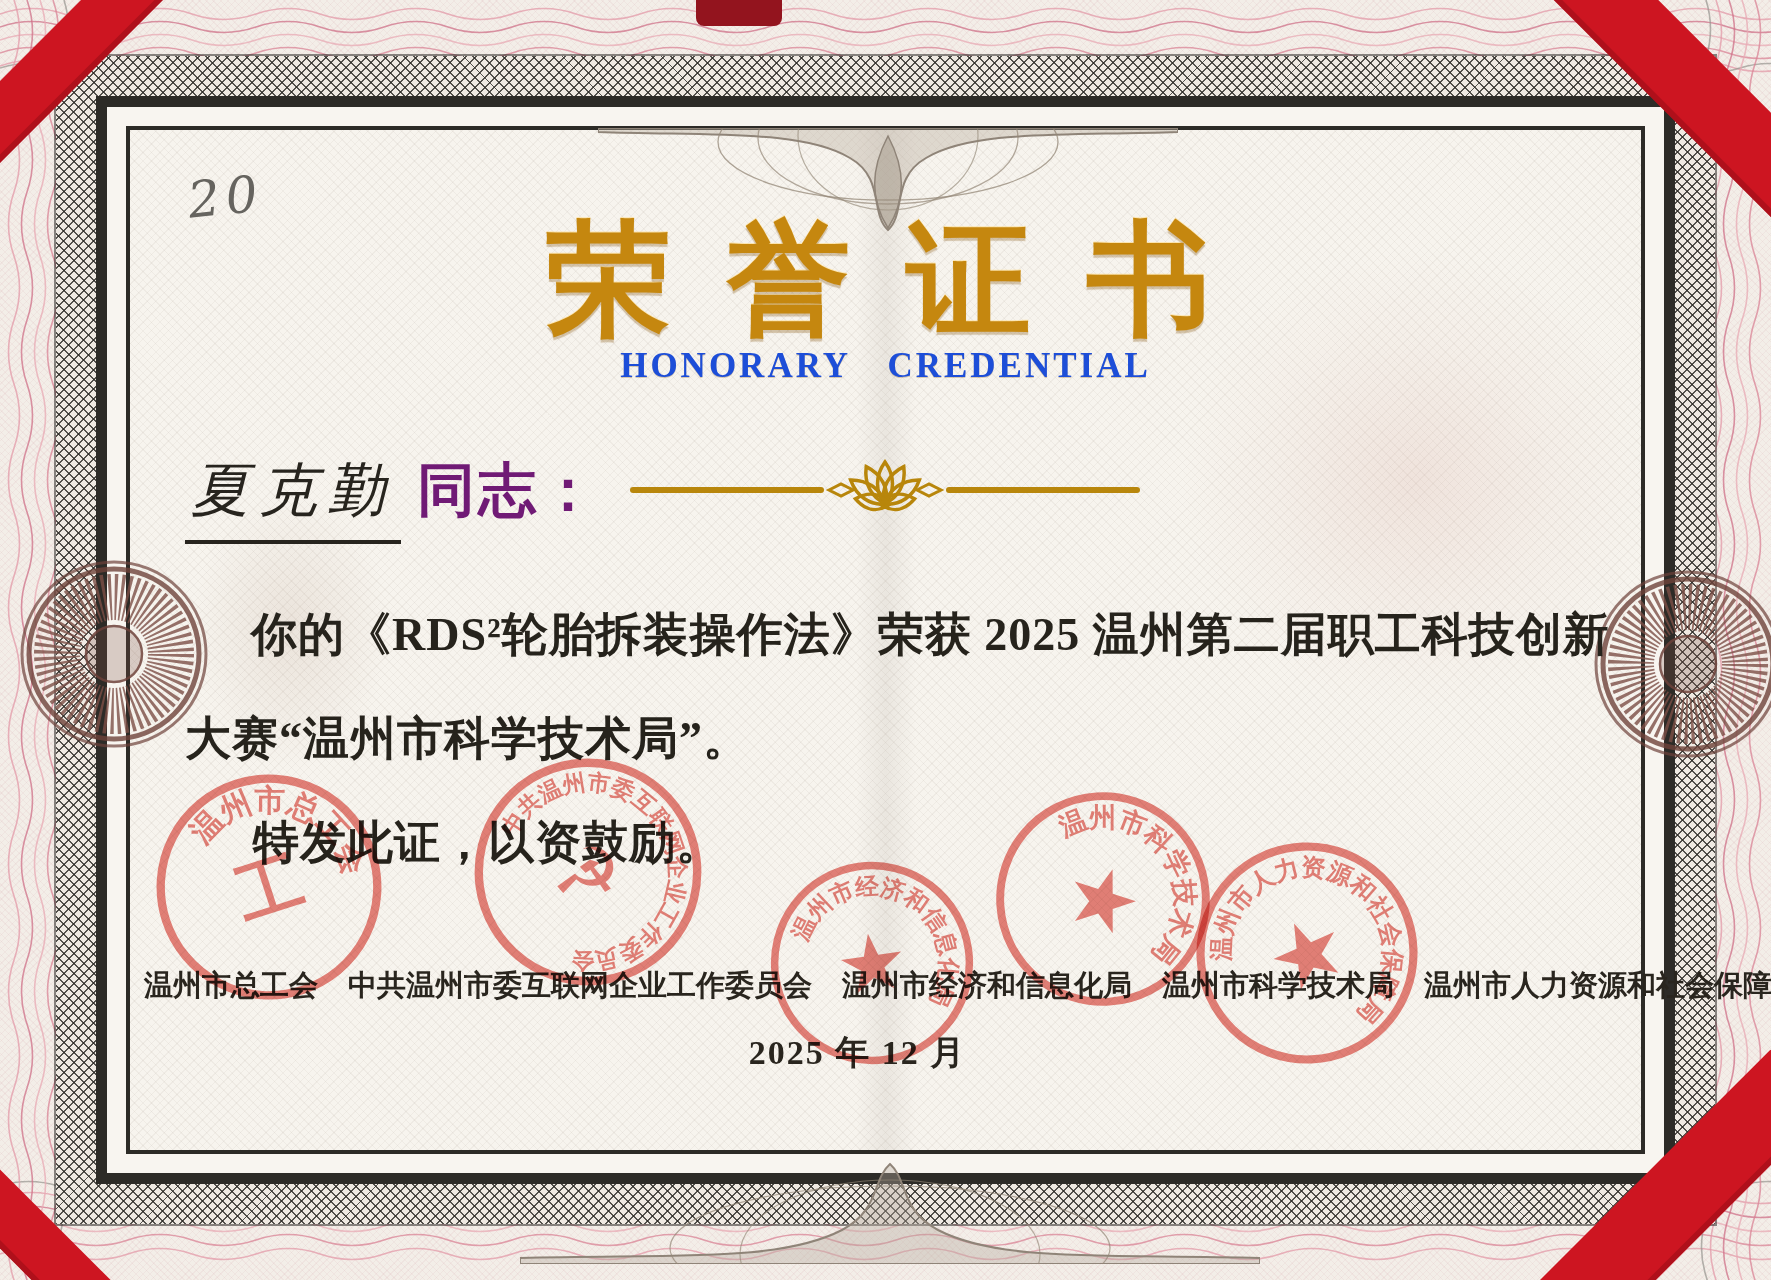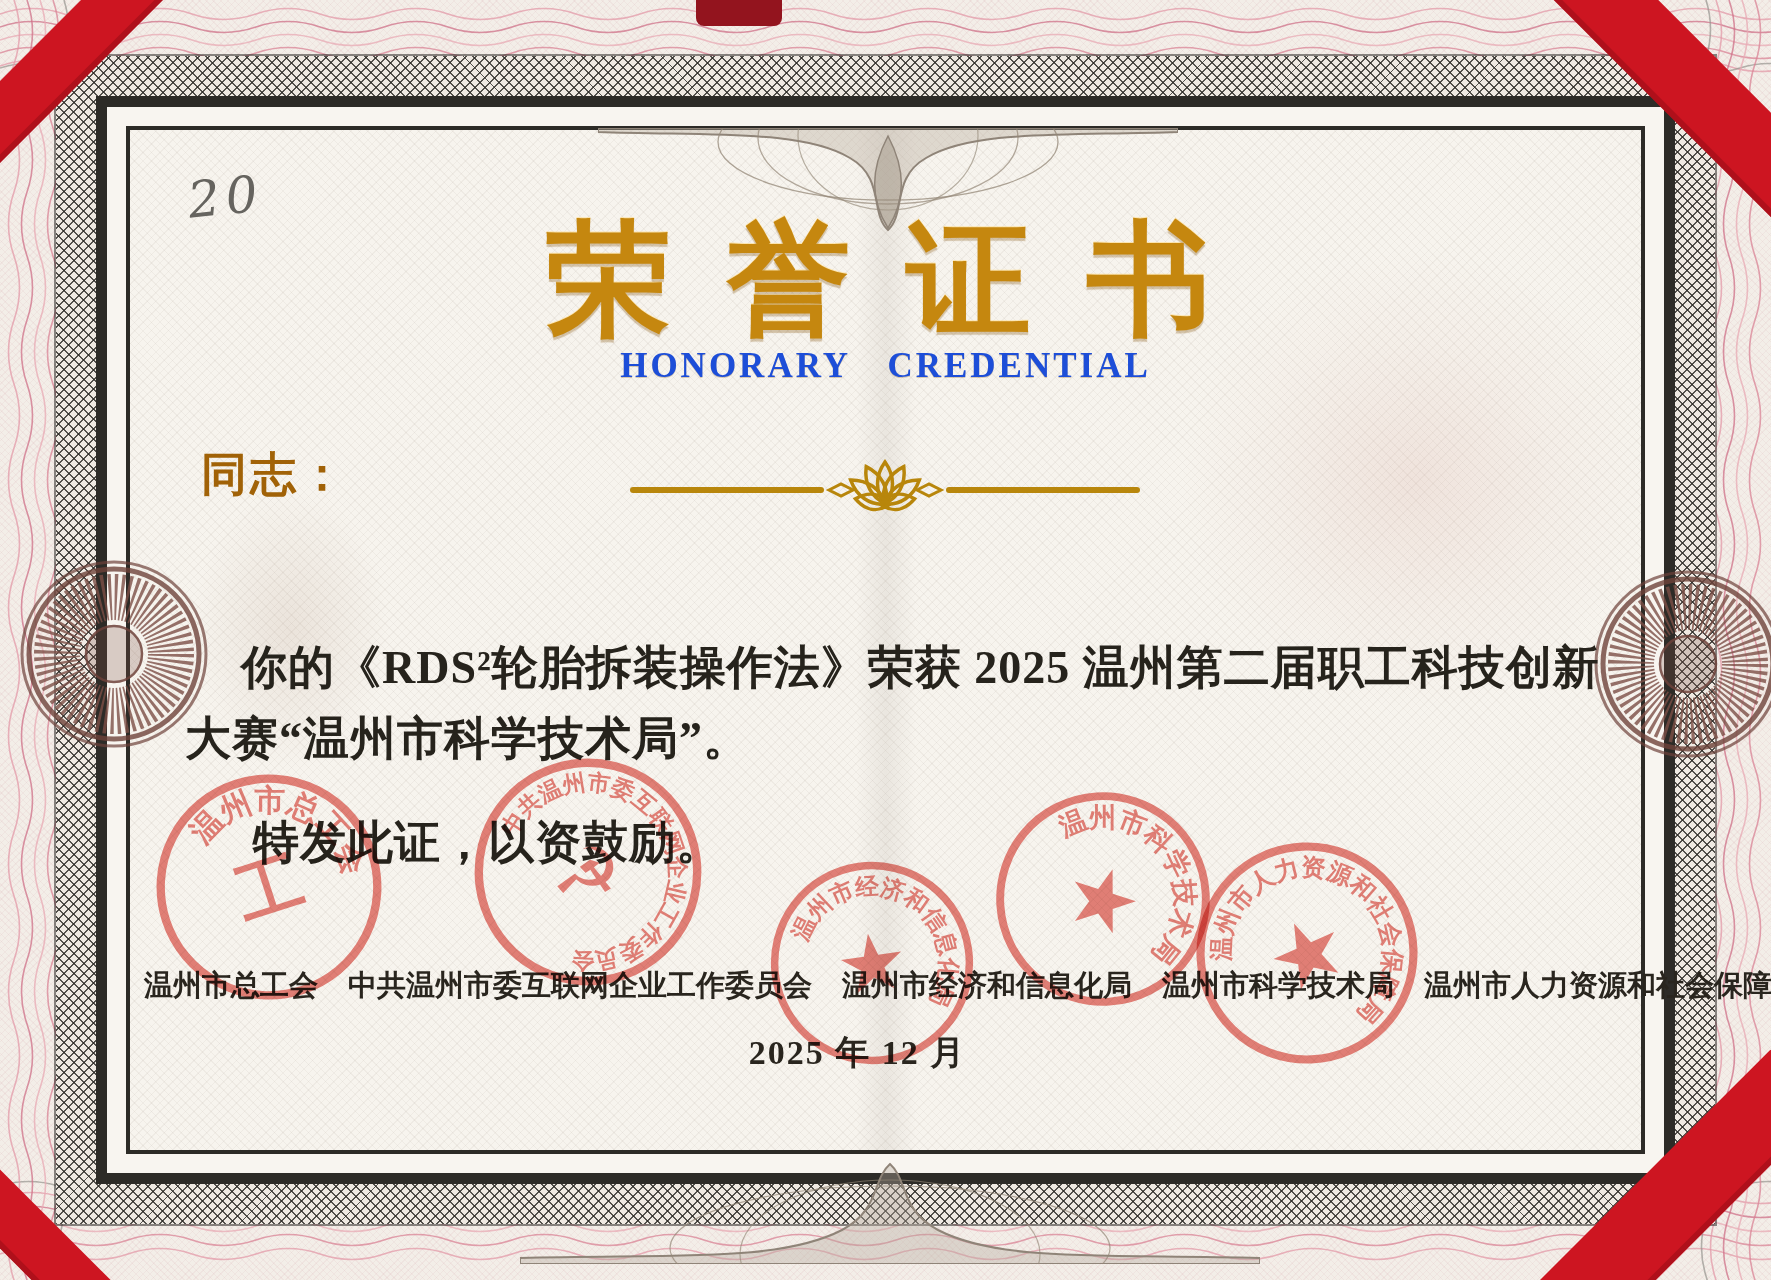--- a/index.html
+++ b/index.html
@@ -69,23 +69,23 @@
     font-size:35px;font-weight:bold;letter-spacing:3px;word-spacing:26px;
     color:#1d4ed8;text-shadow:0 1px 0 rgba(120,70,0,.25);
   }
   .divider{left:625px;top:452px;}
   .name-line{left:185px;top:444px;display:flex;align-items:baseline;}
   .name{
     min-width:200px;text-align:center;font-size:58px;color:#27241e;
     font-style:italic;border-bottom:4px solid #27241e;padding:0 6px 10px;
     letter-spacing:10px;
   }
-  .honorific{font-size:46px;font-weight:bold;color:#a16207;margin-left:16px;letter-spacing:3px;}
+  .honorific{font-size:58px;font-weight:bold;color:#701a75;margin-left:16px;letter-spacing:3px;margin-top:8px;}
   .body-line{font-size:46px;font-weight:bold;color:#26231c;white-space:nowrap;letter-spacing:1px;}
-  .bl1{left:241px;top:604px;margin-top:33px;}
+  .bl1{left:251px;top:604px;}
   .bl2{left:185px;top:708px;}
   .bl3{left:253px;top:812px;}
   .issuers{left:131px;right:131px;top:966px;text-align:center;white-space:nowrap;}
   .issuers span{font-size:29px;font-weight:bold;color:#29251e;margin:0 13px;}
   .date{left:0;right:0;top:1030px;text-align:center;transform:translateX(-28px);
     font-size:34px;font-weight:bold;color:#29251e;letter-spacing:2px;}
   
   .stamp{position:absolute;color:#e0544a;opacity:.72;mix-blend-mode:multiply;}
   .s1{left:150px;top:768px;width:238px;height:238px;transform:rotate(-18deg);}
   .s2{left:468px;top:752px;width:240px;height:240px;transform:rotate(14deg);}
@@ -187,20 +187,21 @@
       <path d="M260,10 C250,24 250,40 260,52 C270,40 270,24 260,10 Z" transform="rotate(-28 260 50)"></path>
       <path d="M260,10 C250,24 250,40 260,52 C270,40 270,24 260,10 Z" transform="rotate(55 260 52)"></path>
       <path d="M260,10 C250,24 250,40 260,52 C270,40 270,24 260,10 Z" transform="rotate(-55 260 52)"></path>
       <path d="M260,22 C250,34 250,46 260,56 C270,46 270,34 260,22 Z" transform="rotate(80 260 52)"></path>
       <path d="M260,22 C250,34 250,46 260,56 C270,46 270,34 260,22 Z" transform="rotate(-80 260 52)"></path>
     </g>
   </g>
 </svg>
 
 <div class="abs name-line">
+  <span class="name">夏克勤</span>
   <span class="honorific">同志：</span>
 </div>
 
 <div class="abs body-line bl1">你的《RDS²轮胎拆装操作法》荣获 2025 温州第二届职工科技创新</div>
 <div class="abs body-line bl2">大赛“温州市科学技术局”。</div>
 <div class="abs body-line bl3">特发此证，以资鼓励。</div>
 
 <div class="abs issuers">
   <span>温州市总工会</span>
   <span>中共温州市委互联网企业工作委员会</span>

